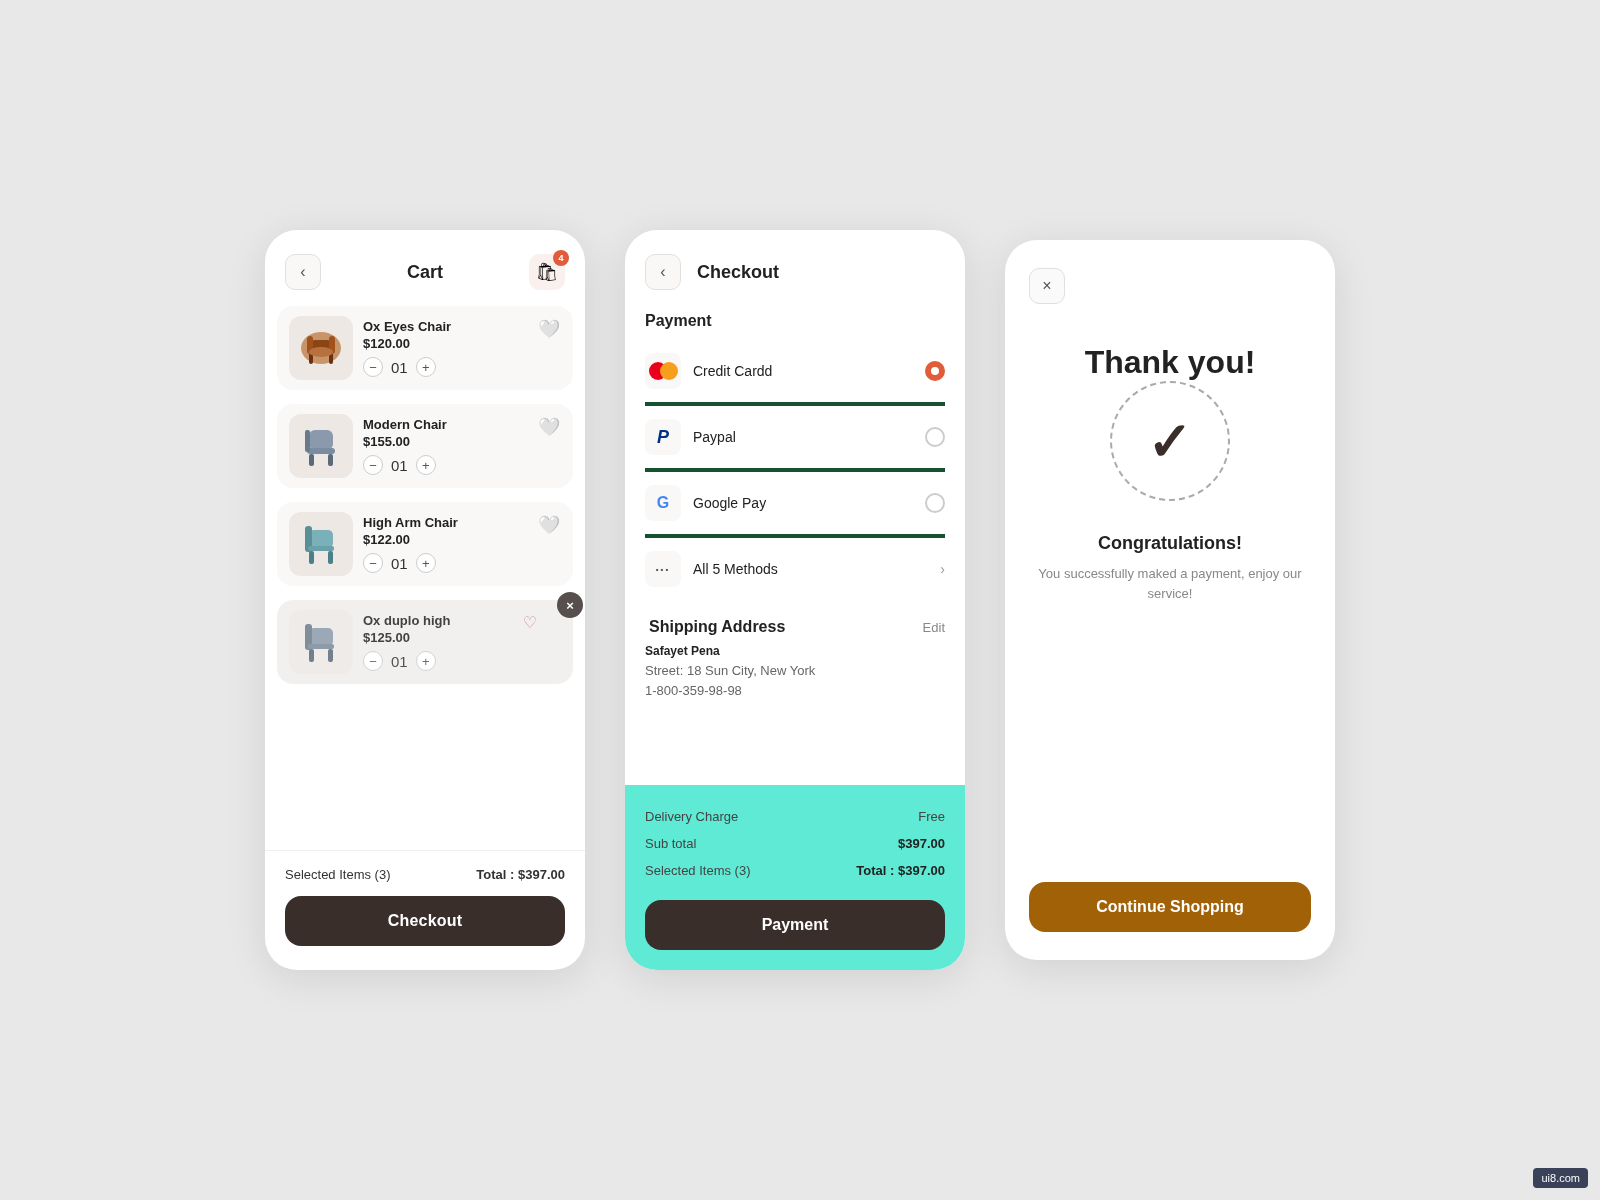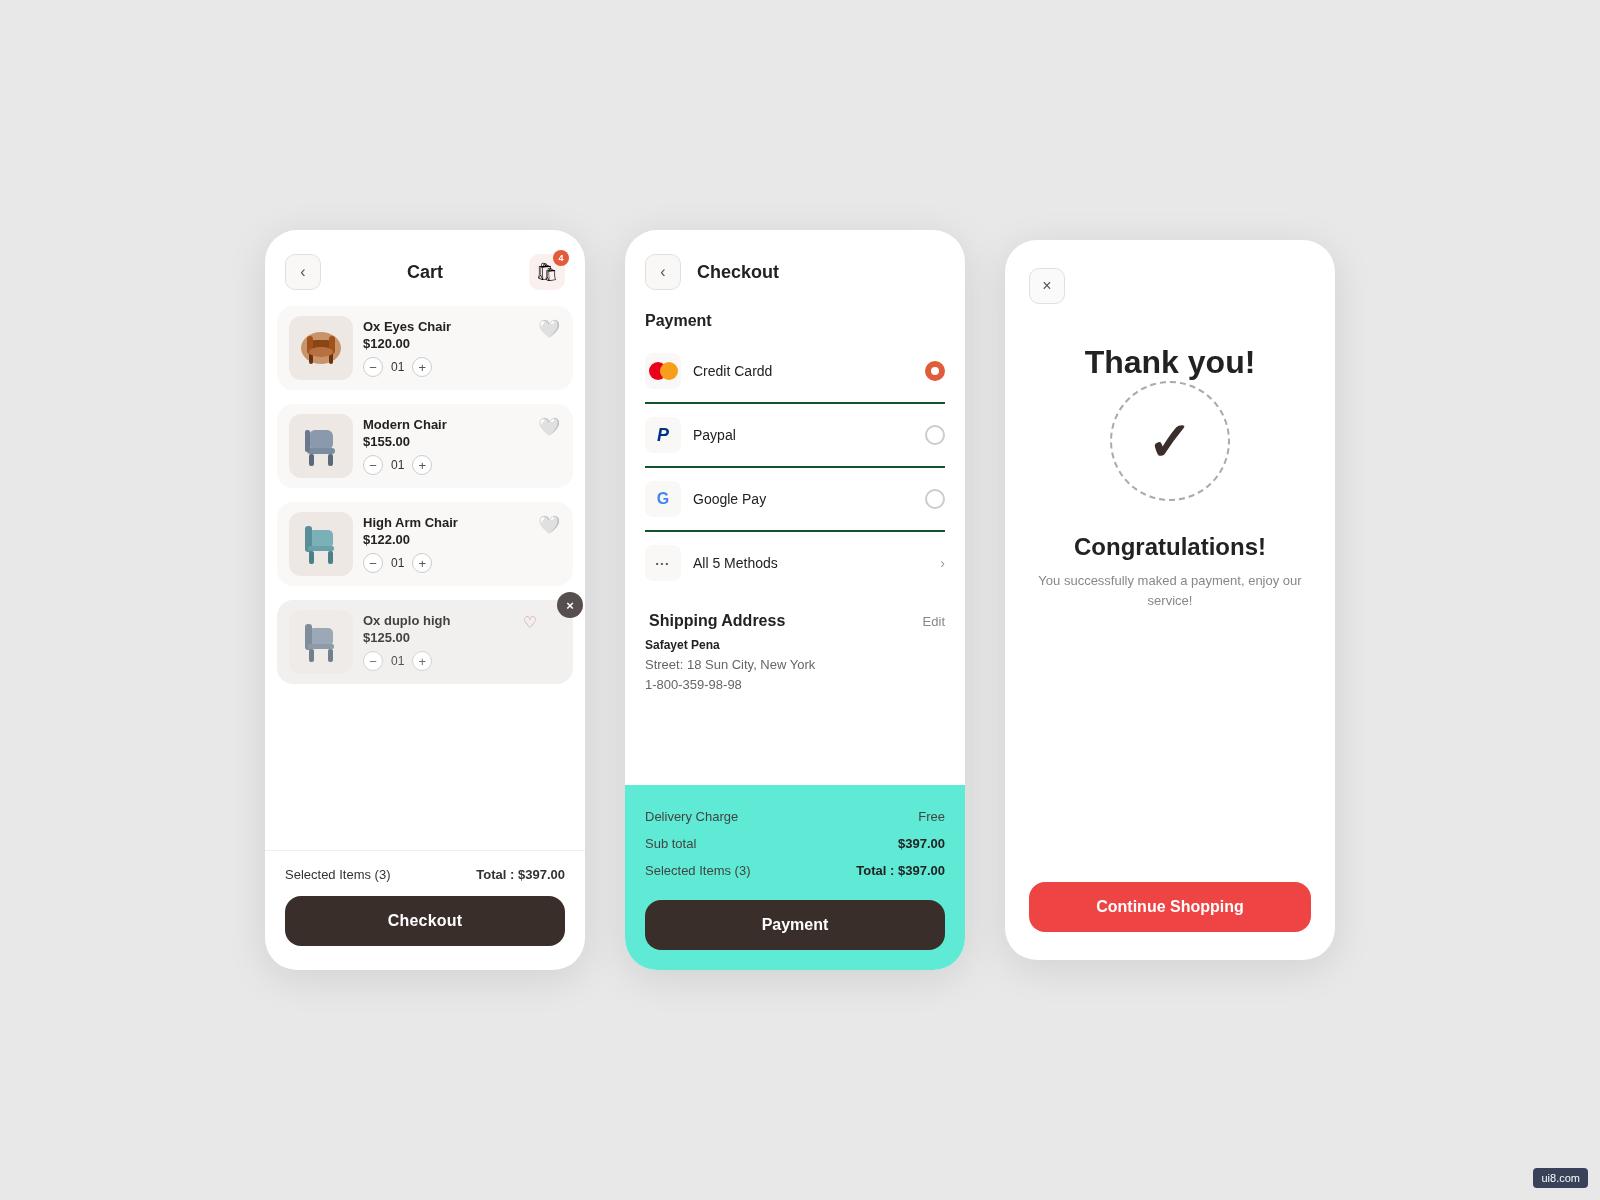--- a/index.html
+++ b/index.html
@@ -126,21 +126,21 @@
     .qty-btn {
       width: 20px; height: 20px;
       border-radius: 50%;
       border: 1.2px solid #ccc;
       background: #fff;
       display: flex; align-items: center; justify-content: center;
       font-size: 13px; color: #555; cursor: pointer;
       font-weight: 400; line-height: 1;
     }
     .qty-num {
-      font-size: 12px; color: #333; font-weight: 500;
+      font-size: 15px; color: #333; font-weight: 500;
     }
     .item-fav {
       font-size: 18px; cursor: pointer;
       position: absolute; right: 12px; top: 12px;
     }
     .item-delete {
       position: absolute; right: -10px; top: -8px;
       width: 26px; height: 26px;
       background: #3a3030;
       border-radius: 50%;
@@ -203,21 +203,21 @@
       margin-bottom: 10px;
       margin-top: 6px;
     }
     .payment-list {
       padding: 0 20px;
       display: flex; flex-direction: column; gap: 0;
     }
     .payment-item {
       display: flex; align-items: center;
       padding: 13px 0;
-      border-bottom: 2px solid #14532d;
+      border-bottom: 4px solid #14532d;
       cursor: pointer;
     }
     .payment-item:last-child { border-bottom: none; }
     .payment-icon {
       width: 36px; height: 36px;
       border-radius: 8px;
       background: #faf8f6;
       display: flex; align-items: center; justify-content: center;
       margin-right: 12px;
       font-size: 18px;
@@ -317,31 +317,31 @@
       margin-bottom: 32px;
       position: relative;
     }
     .check-mark {
       font-size: 54px;
       color: #3a2e2b;
       line-height: 1;
       font-weight: 900;
     }
     .congrats-title {
-      font-size: 24px; font-weight: 700; color: #222;
+      font-size: 18px; font-weight: 700; color: #222;
       margin-bottom: 10px;
     }
     .congrats-sub {
       font-size: 13px; color: #888; text-align: center;
       line-height: 1.5;
       margin-bottom: auto;
     }
     .continue-btn {
       width: 100%;
-      background: #ef4444;
+      background: #a16207;
       color: #fff;
       border: none;
       border-radius: 16px;
       padding: 16px;
       font-size: 16px; font-weight: 600;
       cursor: pointer;
       margin-top: 48px;
     }
 
     

